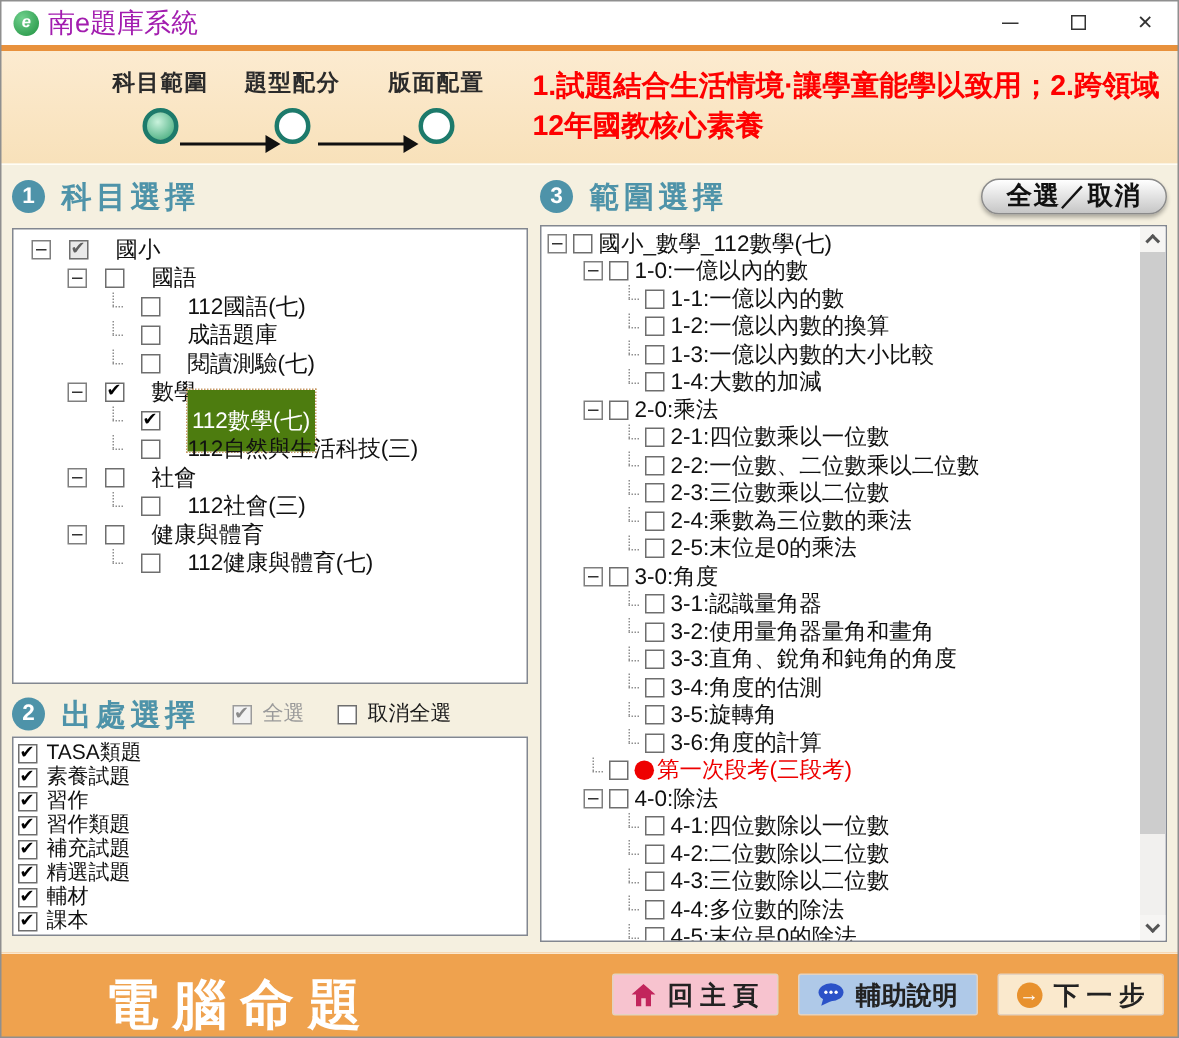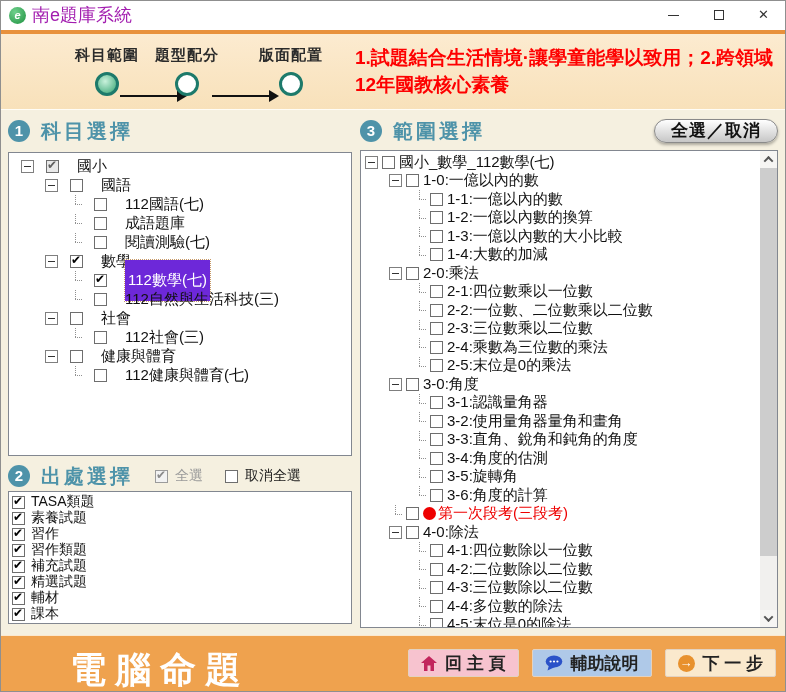--- a/index.html
+++ b/index.html
@@ -61,21 +61,21 @@
   .cb { flex:0 0 13px; width:13px; height:13px; border:1px solid #6e6e6e; background:#fff; position:relative; }
   .cb.on::after { content:"✔"; position:absolute; left:0px; top:-3px; font-size:12px; color:#000; }
   .cb.partial { background:#e9e9e9; }
   .cb.partial::after { content:"✔"; position:absolute; left:0px; top:-3px; font-size:12px; color:#606060; }
   .tree-box-left  .exp, .tree-box-left .elbow { margin-right:12px; }
   .tree-box-left  .cb  { margin-right:18px; }
   .tree-box-right .exp, .tree-box-right .elbow { margin-right:4px; }
   .tree-box-right .cb  { margin-right:4px; }
   .lbl { font-size:15px; color:#111; }
   .lbl.red { color:#EE0000; }
-  .lbl.selected { background:#6d28d9; color:#fff; outline:1px dotted #c89a66; padding:11px 3px; }
+  .lbl.selected { background:#4d7c0f; color:#fff; outline:1px dotted #c89a66; padding:11px 3px; }
   .bullet { width:13px; height:13px; border-radius:50%; background:#EE0000; margin-right:2px; flex:0 0 13px; }
 
   
   .src-head { margin-top:7px; }
   .src-opt { display:flex; align-items:center; margin-left:22px; }
   .src-opt .cb { margin-right:7px; }
   .cb.gray { background:#f2f2f2; border-color:#9b9b9b; }
   .cb.gray::after { content:"✔"; position:absolute; left:0; top:-3px; font-size:12px; color:#8a8a8a; }
   .src-opt-label { font-size:14px; color:#1a1a1a; }
   .src-opt-label.dim { color:#9a9a9a; }
@@ -132,21 +132,21 @@
 <div class="banner">
   <div class="steps">
     <div class="step-arrow" style="left:59px;width:58px;"></div>
     <div class="step-arrow" style="left:151px;width:58px;"></div>
 
   <div class="step active" style="left: 0px;">
     <div class="step-label">科目範圍</div>
     <div class="step-circle"></div>
   </div>
 
-  <div class="step" style="left: 80px;">
+  <div class="step" style="left: 88px;">
     <div class="step-label">題型配分</div>
     <div class="step-circle"></div>
   </div>
 
   <div class="step" style="left: 184px;">
     <div class="step-label">版面配置</div>
     <div class="step-circle"></div>
   </div>
 </div>
   <div class="notice">

